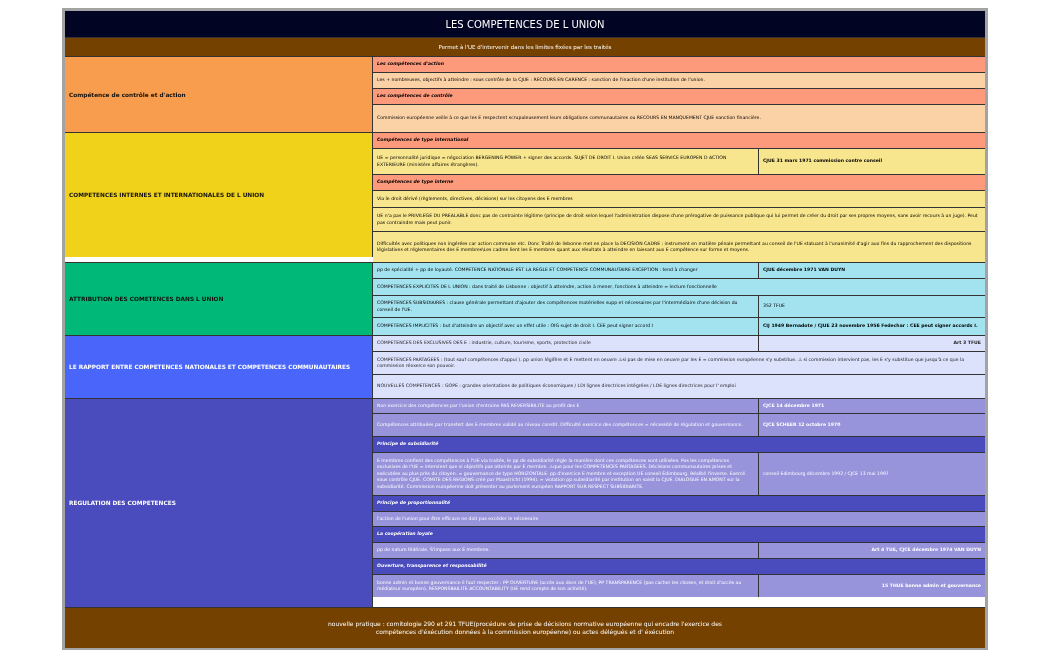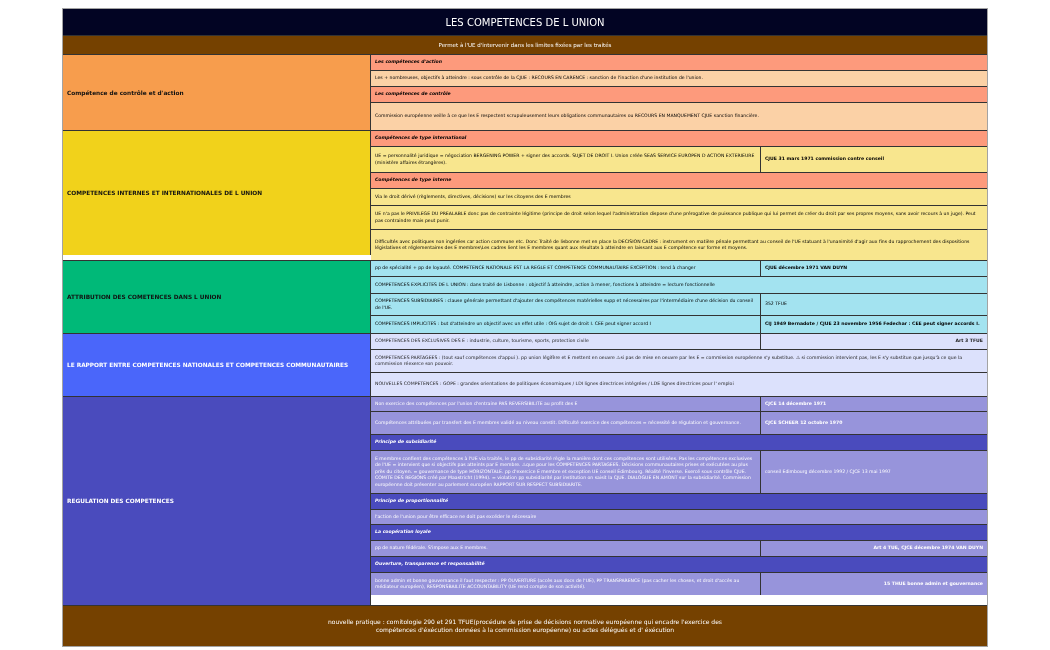--- a/index.html
+++ b/index.html
@@ -1,17 +1,17 @@
 <!DOCTYPE html>
 <html><head>
 <meta charset="utf-8">
 <style>
   html, body { margin:0; padding:0; background:#ffffff; }
   body { width:1050px; height:650px; position:relative; font-family:"DejaVu Sans", sans-serif; overflow:hidden; }
-  .sheet { position:absolute; left:62px; top:8px; width:926px; border:1px solid #a3a3a3; box-sizing:border-box; }
+  .sheet { position:absolute; left:62px; top:8px; width:926px; border:3px solid #a3a3a3; box-sizing:border-box; }
   .title { height:26px; background:#020423; color:#fff; font-size:10px; display:flex; align-items:center; justify-content:center; border-bottom:1px solid #333; }
   .subtitle { height:18px; background:#754100; color:#fff; font-size:5.5px; display:flex; align-items:center; justify-content:center; border-bottom:1px solid #333; }
   .section { display:flex; border-bottom:1px solid #333; }
   .left { width:308px; flex:none; display:flex; align-items:center; padding-left:4px; box-sizing:border-box; font-size:5.8px; font-weight:bold; border-right:1px solid #333; }
   .right { flex:1; display:flex; flex-direction:column; }
   .row { display:flex; border-bottom:1px solid #333; box-sizing:border-box; font-size:4.6px; line-height:6.4px; }
   .row:last-child { border-bottom:none; }
   .cell { flex:1; padding:2px 4px; display:flex; align-items:center; box-sizing:border-box; }
   .cell.ref { flex:none; width:227px; border-left:1px solid #333; font-weight:bold; }
   .cell.ref.right-al { justify-content:flex-end; }

